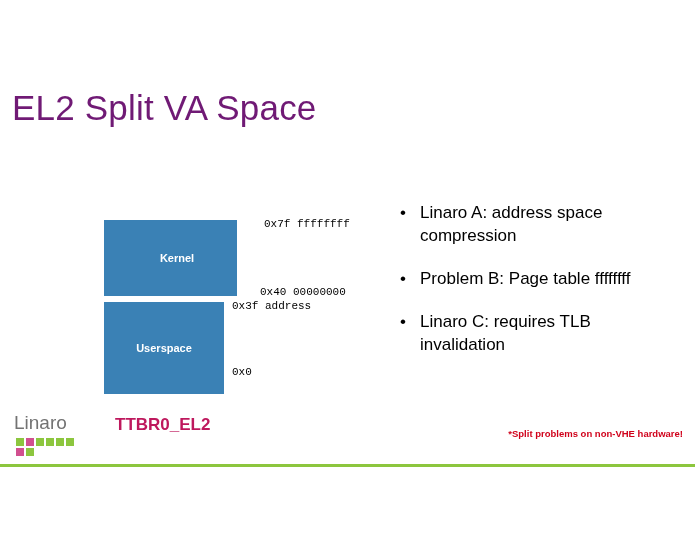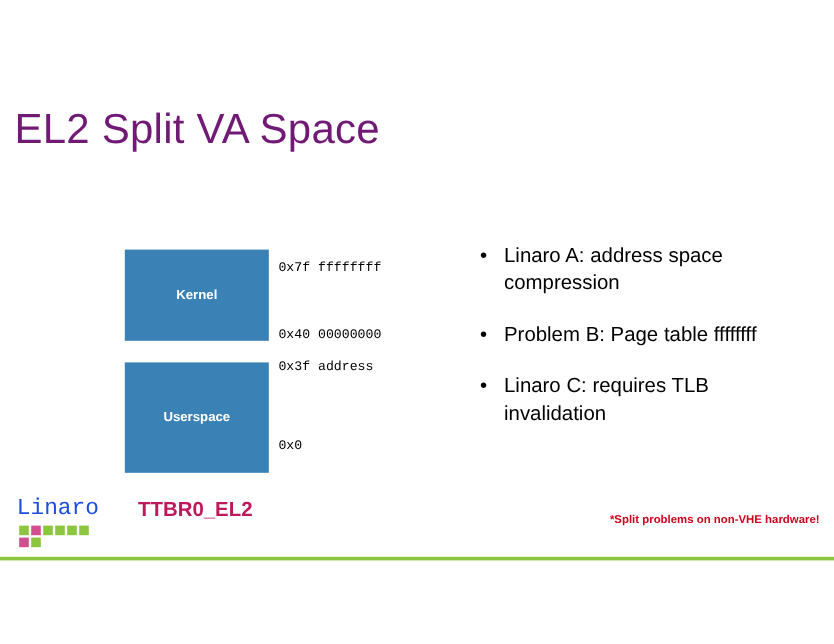--- a/index.html
+++ b/index.html
@@ -49,37 +49,38 @@
     width: 120px;
     background: #3a81b5;
     color: #ffffff;
     font-size: 11px;
     font-weight: bold;
     display: flex;
     align-items: center;
     justify-content: center;
   }
   .block-kernel {
-    top: 0;
+    top: 12px;
     height: 76px;
+    padding-left: 13px;
   }
   .block-user {
     top: 94px;
     height: 92px;
   }
   .addr {
     position: absolute;
     left: 128px;
     font-family: "Liberation Mono", monospace;
     font-size: 11px;
     color: #000000;
     white-space: pre;
   }
-  .addr-1 { top: 10px; }
-  .addr-2 { top: 66px; }
+  .addr-1 { top: 10px; margin-left: 32px; }
+  .addr-2 { top: 78px; margin-left: 28px; }
   .addr-3 { top: 92px; }
   .addr-4 { top: 158px; }
 
   .ttbr {
     position: absolute;
     left: 115px;
     top: 415px;
     font-size: 17px;
     font-weight: bold;
     color: #be185d;
@@ -123,22 +124,22 @@
     left: 14px;
     top: 412px;
     width: 78px;
     height: 48px;
   }
   .logo-text {
     position: absolute;
     left: 0;
     top: 0;
     font-size: 19px;
-    color: #1d4ed8;
-    font-family: Liberation Mono, monospace;
+    color: #737373;
+    font-family: Liberation Sans, sans-serif;
     text-align: right;
   }
   .logo-sq {
     position: absolute;
     width: 8px;
     height: 8px;
   }
 
   .footer-line {
     position: absolute;

